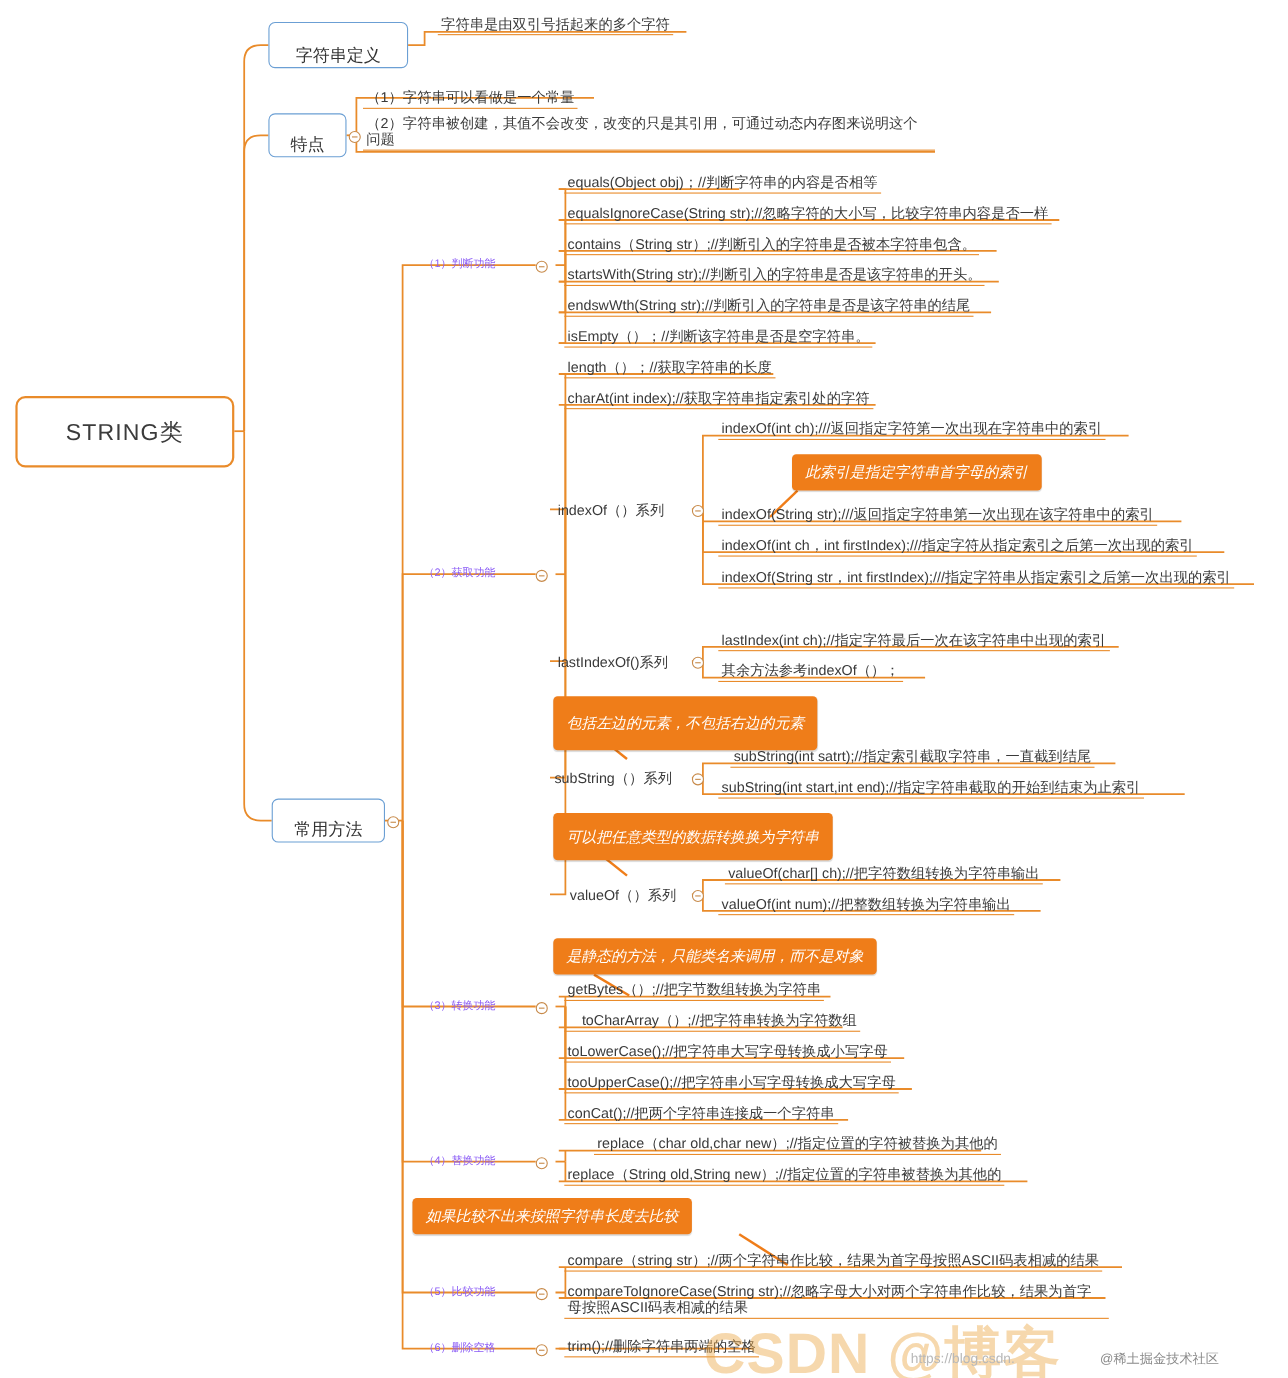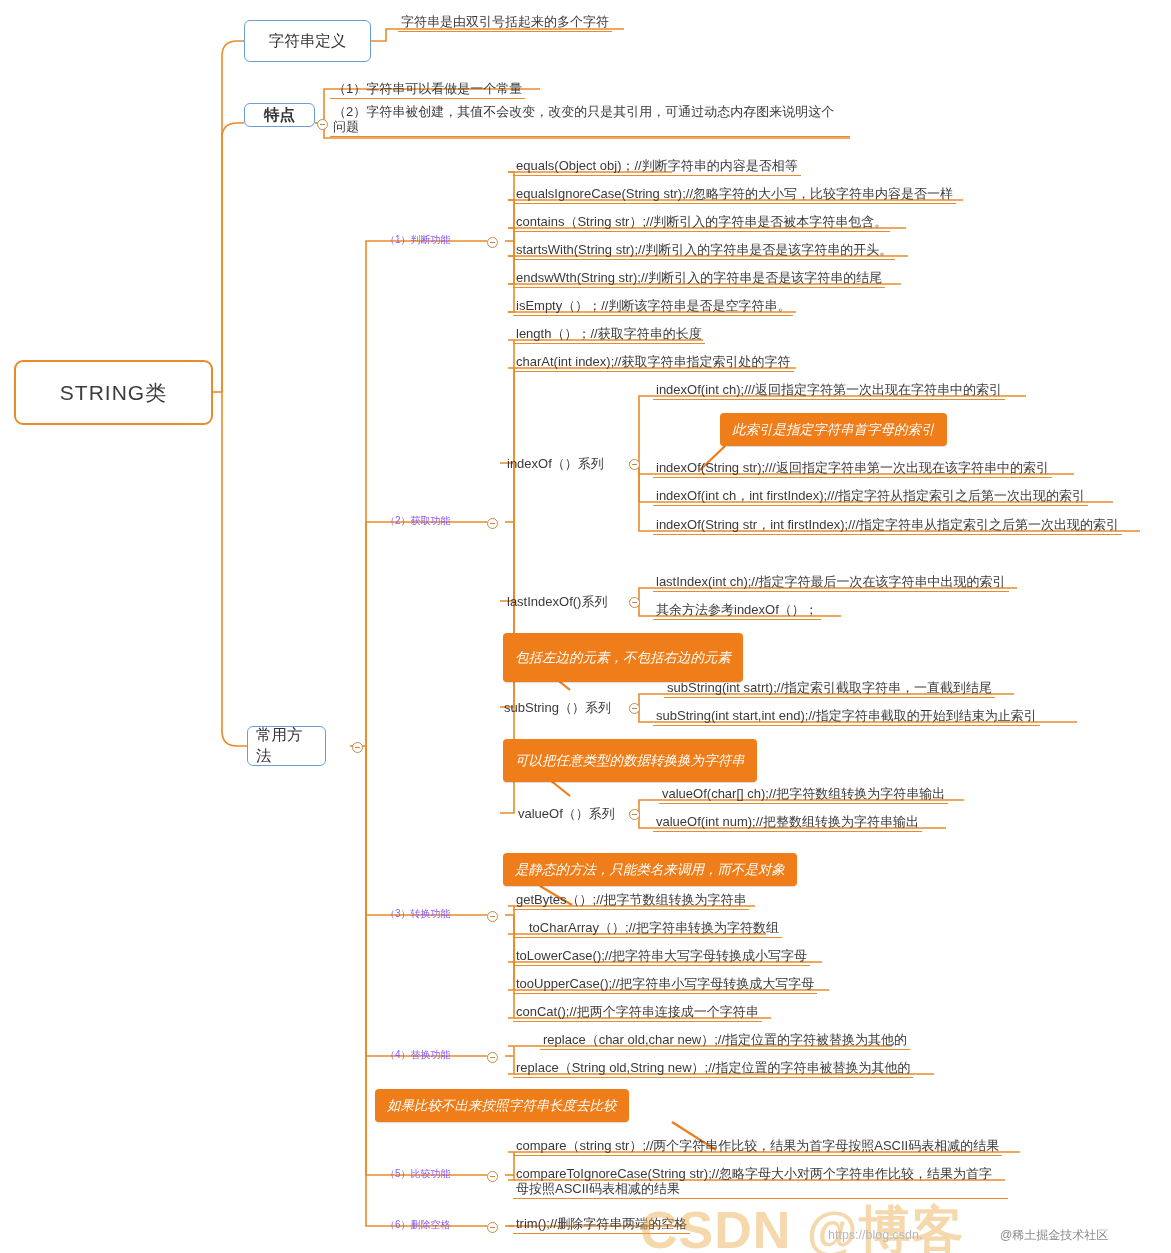--- a/index.html
+++ b/index.html
@@ -13,26 +13,26 @@
   .root{
     left:14px;top:360px;width:199px;height:65px;
     border:2px solid #e98b2a;border-radius:9px;background:#fff;
     display:flex;align-items:center;justify-content:center;
     font-size:21px;color:#3b3b3b;letter-spacing:1px;
   }
 
   
   .l2{
     border:1.6px solid #6b9fd4;border-radius:6px;background:#fff;
-    display:flex;align-items:center;justify-content:center;
+    display:flex;align-items:flex-end;justify-content:center;
     font-size:15.5px;color:#333;padding:0 8px;
   }
   #n-def{left:244px;top:20px;width:127px;height:42px;}
-  #n-feature{left:244px;top:103px;width:71px;height:24px;font-weight:bold;}
-  #n-common{left:247px;top:726px;width:79px;height:40px;}
+  #n-feature{left:244px;top:103px;width:71px;height:40px;}
+  #n-common{left:247px;top:726px;width:103px;height:40px;}
 
   
   .leaf{
     font-size:13px;color:#3a3a3a;white-space:nowrap;
     border-bottom:1.4px solid #e98b2a;padding:0 3px 2px 3px;
     line-height:15px;
   }
   .leaf.wrap{white-space:normal;}
   .cat{
     font-size:10px;color:#8b5cf6;white-space:nowrap;padding:0 2px 2px 2px;

